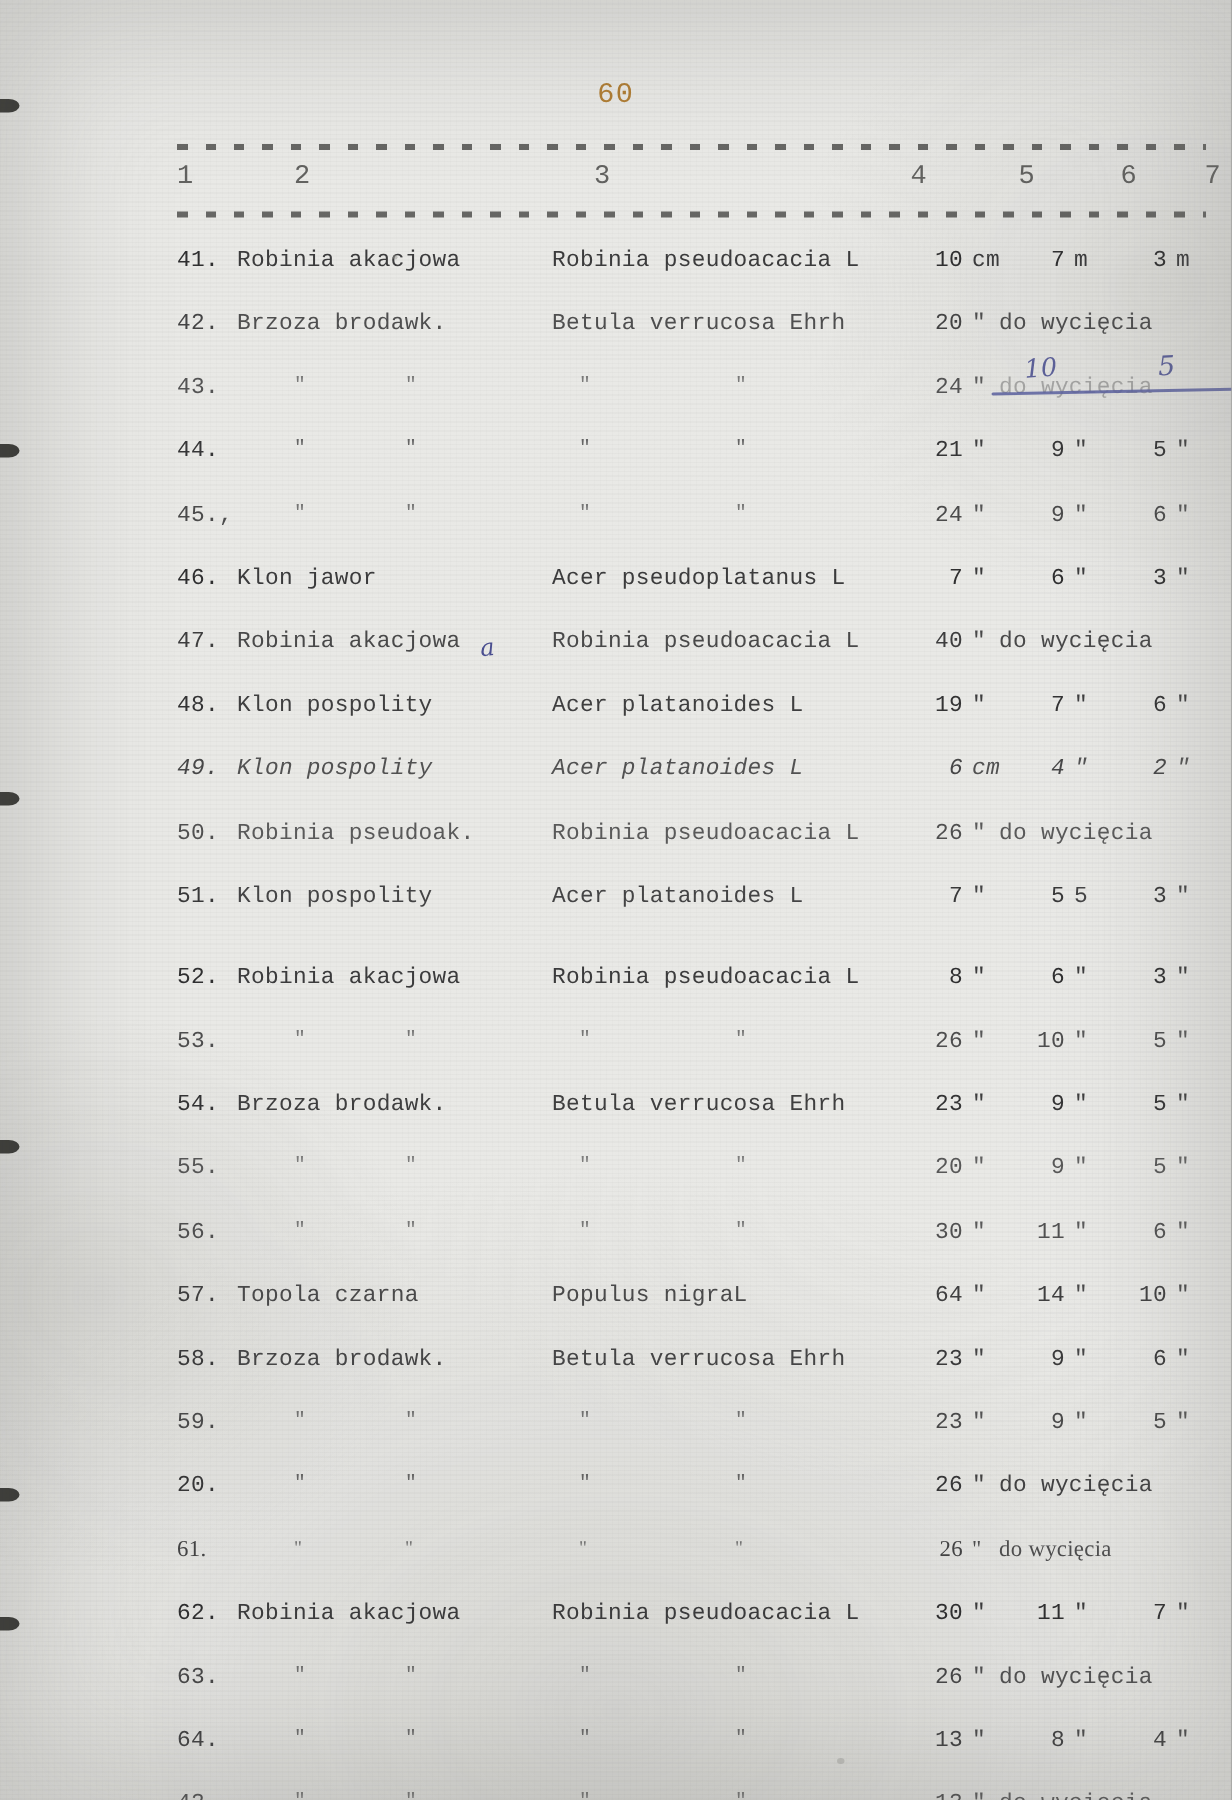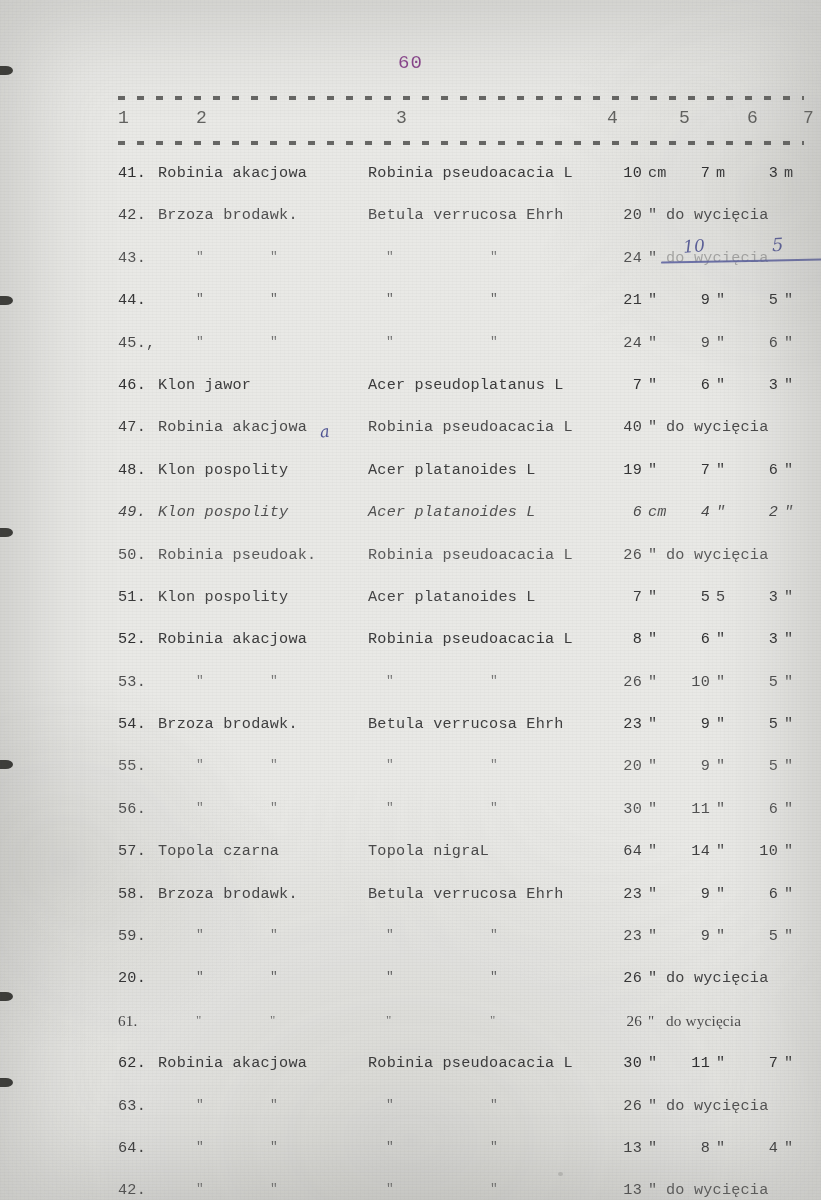--- a/index.html
+++ b/index.html
@@ -63,21 +63,21 @@
 
   
   .page-number {
     position: absolute;
     top: 52px;
     left: 0;
     width: 821px;
     text-align: center;
     font-size: 19px;
     letter-spacing: 1px;
-    color: #701a75;
+    color: #a16207;
     opacity: 0.80;
   }
 
   
   .table-block {
     position: absolute;
     left: 118px;
     top: 92px;
     width: 686px;
   }
@@ -234,26 +234,26 @@
         <div class="row" style="opacity: 0.883;"><span class="cell c-num bold">42.</span><span class="cell c-pol">Brzoza brodawk.</span><span class="cell c-lat">Betula verrucosa Ehrh</span><span class="cell c-v4 bold">20</span><span class="cell c-u4">"</span><span class="cell c-note">do wycięcia</span></div>
         <div class="row" style="opacity: 0.7975;"><span class="cell c-num bold">43.</span><span class="cell ditto d1">"</span><span class="cell ditto d2">"</span><span class="cell ditto d3">"</span><span class="cell ditto d4">"</span><span class="cell c-v4 bold">24</span><span class="cell c-u4">"</span><span class="cell c-note struck">do wycięcia</span><div class="strike-line"></div><span class="hand ann-10">10</span><span class="hand ann-5">5</span></div>
         <div class="row" style="opacity: 0.955;"><span class="cell c-num bold">44.</span><span class="cell ditto d1">"</span><span class="cell ditto d2">"</span><span class="cell ditto d3">"</span><span class="cell ditto d4">"</span><span class="cell c-v4 bold">21</span><span class="cell c-u4">"</span><span class="cell c-v5 bold">9</span><span class="cell c-u5">"</span><span class="cell c-v6 bold">5</span><span class="cell c-u6">"</span></div>
         <div class="row" style="opacity: 0.847;"><span class="cell c-num bold">45.,</span><span class="cell ditto d1">"</span><span class="cell ditto d2">"</span><span class="cell ditto d3">"</span><span class="cell ditto d4">"</span><span class="cell c-v4 bold">24</span><span class="cell c-u4">"</span><span class="cell c-v5 bold">9</span><span class="cell c-u5">"</span><span class="cell c-v6 bold">6</span><span class="cell c-u6">"</span></div>
         <div class="row" style="opacity: 1;"><span class="cell c-num bold">46.</span><span class="cell c-pol">Klon jawor</span><span class="cell c-lat">Acer pseudoplatanus L</span><span class="cell c-v4 bold">7</span><span class="cell c-u4">"</span><span class="cell c-v5 bold">6</span><span class="cell c-u5">"</span><span class="cell c-v6 bold">3</span><span class="cell c-u6">"</span></div>
         <div class="row" style="opacity: 0.919;"><span class="cell c-num bold">47.</span><span class="cell c-pol">Robinia akacjowa</span><span class="cell c-lat">Robinia pseudoacacia L</span><span class="cell c-v4 bold">40</span><span class="cell c-u4">"</span><span class="cell c-note">do wycięcia</span><span class="hand ann-a">a</span></div>
         <div class="row" style="opacity: 0.9775;"><span class="cell c-num bold">48.</span><span class="cell c-pol">Klon pospolity</span><span class="cell c-lat">Acer platanoides L</span><span class="cell c-v4 bold">19</span><span class="cell c-u4">"</span><span class="cell c-v5 bold">7</span><span class="cell c-u5">"</span><span class="cell c-v6 bold">6</span><span class="cell c-u6">"</span></div>
         <div class="row" style="opacity: 0.865; font-style: italic;"><span class="cell c-num bold">49.</span><span class="cell c-pol">Klon pospolity</span><span class="cell c-lat">Acer platanoides L</span><span class="cell c-v4 bold">6</span><span class="cell c-u4">cm</span><span class="cell c-v5 bold">4</span><span class="cell c-u5">"</span><span class="cell c-v6 bold">2</span><span class="cell c-u6">"</span></div>
         <div class="row" style="opacity: 0.82;"><span class="cell c-num bold">50.</span><span class="cell c-pol">Robinia pseudoak.</span><span class="cell c-lat">Robinia pseudoacacia L</span><span class="cell c-v4 bold">26</span><span class="cell c-u4">"</span><span class="cell c-note">do wycięcia</span></div>
         <div class="row" style="opacity: 0.946;"><span class="cell c-num bold">51.</span><span class="cell c-pol">Klon pospolity</span><span class="cell c-lat">Acer platanoides L</span><span class="cell c-v4 bold">7</span><span class="cell c-u4">"</span><span class="cell c-v5 bold">5</span><span class="cell c-u5">5</span><span class="cell c-v6 bold">3</span><span class="cell c-u6">"</span></div>
-        <div class="row" style="opacity: 1;"><span class="cell c-num bold">52.</span><span class="cell c-pol">Robinia akacjowa</span><span class="cell c-lat">Robinia pseudoacacia L</span><span class="cell c-v4 bold">8</span><span class="cell c-u4">"</span><span class="cell c-v5 bold">6</span><span class="cell c-u5">"</span><span class="cell c-v6 bold">3</span><span class="cell c-u6">"</span></div>
+        <div class="row" style="opacity: 1; margin-top: 12px;"><span class="cell c-num bold">52.</span><span class="cell c-pol">Robinia akacjowa</span><span class="cell c-lat">Robinia pseudoacacia L</span><span class="cell c-v4 bold">8</span><span class="cell c-u4">"</span><span class="cell c-v5 bold">6</span><span class="cell c-u5">"</span><span class="cell c-v6 bold">3</span><span class="cell c-u6">"</span></div>
         <div class="row" style="opacity: 0.829;"><span class="cell c-num bold">53.</span><span class="cell ditto d1">"</span><span class="cell ditto d2">"</span><span class="cell ditto d3">"</span><span class="cell ditto d4">"</span><span class="cell c-v4 bold">26</span><span class="cell c-u4">"</span><span class="cell c-v5 bold">10</span><span class="cell c-u5">"</span><span class="cell c-v6 bold">5</span><span class="cell c-u6">"</span></div>
         <div class="row" style="opacity: 0.9775;"><span class="cell c-num bold">54.</span><span class="cell c-pol">Brzoza brodawk.</span><span class="cell c-lat">Betula verrucosa Ehrh</span><span class="cell c-v4 bold">23</span><span class="cell c-u4">"</span><span class="cell c-v5 bold">9</span><span class="cell c-u5">"</span><span class="cell c-v6 bold">5</span><span class="cell c-u6">"</span></div>
         <div class="row" style="opacity: 0.775;"><span class="cell c-num bold">55.</span><span class="cell ditto d1">"</span><span class="cell ditto d2">"</span><span class="cell ditto d3">"</span><span class="cell ditto d4">"</span><span class="cell c-v4 bold">20</span><span class="cell c-u4">"</span><span class="cell c-v5 bold">9</span><span class="cell c-u5">"</span><span class="cell c-v6 bold">5</span><span class="cell c-u6">"</span></div>
         <div class="row" style="opacity: 0.811;"><span class="cell c-num bold">56.</span><span class="cell ditto d1">"</span><span class="cell ditto d2">"</span><span class="cell ditto d3">"</span><span class="cell ditto d4">"</span><span class="cell c-v4 bold">30</span><span class="cell c-u4">"</span><span class="cell c-v5 bold">11</span><span class="cell c-u5">"</span><span class="cell c-v6 bold">6</span><span class="cell c-u6">"</span></div>
-        <div class="row" style="opacity: 0.91;"><span class="cell c-num bold">57.</span><span class="cell c-pol">Topola czarna</span><span class="cell c-lat">Topola nigraL</span><span class="cell c-v4 bold">64</span><span class="cell c-u4">"</span><span class="cell c-v5 bold">14</span><span class="cell c-u5">"</span><span class="cell c-v6 bold">10</span><span class="cell c-u6">"</span></div>
+        <div class="row" style="opacity: 0.91;"><span class="cell c-num bold">57.</span><span class="cell c-pol">Topola czarna</span><span class="cell c-lat">Populus nigraL</span><span class="cell c-v4 bold">64</span><span class="cell c-u4">"</span><span class="cell c-v5 bold">14</span><span class="cell c-u5">"</span><span class="cell c-v6 bold">10</span><span class="cell c-u6">"</span></div>
         <div class="row" style="opacity: 0.937;"><span class="cell c-num bold">58.</span><span class="cell c-pol">Brzoza brodawk.</span><span class="cell c-lat">Betula verrucosa Ehrh</span><span class="cell c-v4 bold">23</span><span class="cell c-u4">"</span><span class="cell c-v5 bold">9</span><span class="cell c-u5">"</span><span class="cell c-v6 bold">6</span><span class="cell c-u6">"</span></div>
         <div class="row" style="opacity: 0.847;"><span class="cell c-num bold">59.</span><span class="cell ditto d1">"</span><span class="cell ditto d2">"</span><span class="cell ditto d3">"</span><span class="cell ditto d4">"</span><span class="cell c-v4 bold">23</span><span class="cell c-u4">"</span><span class="cell c-v5 bold">9</span><span class="cell c-u5">"</span><span class="cell c-v6 bold">5</span><span class="cell c-u6">"</span></div>
         <div class="row" style="opacity: 0.955;"><span class="cell c-num bold">20.</span><span class="cell ditto d1">"</span><span class="cell ditto d2">"</span><span class="cell ditto d3">"</span><span class="cell ditto d4">"</span><span class="cell c-v4 bold">26</span><span class="cell c-u4">"</span><span class="cell c-note">do wycięcia</span></div>
         <div class="row" style="opacity: 0.883; font-family: Liberation Serif, serif;"><span class="cell c-num bold">61.</span><span class="cell ditto d1">"</span><span class="cell ditto d2">"</span><span class="cell ditto d3">"</span><span class="cell ditto d4">"</span><span class="cell c-v4 bold">26</span><span class="cell c-u4">"</span><span class="cell c-note">do wycięcia</span></div>
         <div class="row" style="opacity: 1;"><span class="cell c-num bold">62.</span><span class="cell c-pol">Robinia akacjowa</span><span class="cell c-lat">Robinia pseudoacacia L</span><span class="cell c-v4 bold">30</span><span class="cell c-u4">"</span><span class="cell c-v5 bold">11</span><span class="cell c-u5">"</span><span class="cell c-v6 bold">7</span><span class="cell c-u6">"</span></div>
         <div class="row" style="opacity: 0.865;"><span class="cell c-num bold">63.</span><span class="cell ditto d1">"</span><span class="cell ditto d2">"</span><span class="cell ditto d3">"</span><span class="cell ditto d4">"</span><span class="cell c-v4 bold">26</span><span class="cell c-u4">"</span><span class="cell c-note">do wycięcia</span></div>
         <div class="row" style="opacity: 0.91;"><span class="cell c-num bold">64.</span><span class="cell ditto d1">"</span><span class="cell ditto d2">"</span><span class="cell ditto d3">"</span><span class="cell ditto d4">"</span><span class="cell c-v4 bold">13</span><span class="cell c-u4">"</span><span class="cell c-v5 bold">8</span><span class="cell c-u5">"</span><span class="cell c-v6 bold">4</span><span class="cell c-u6">"</span></div>
         <div class="row" style="opacity: 0.829;"><span class="cell c-num bold">42.</span><span class="cell ditto d1">"</span><span class="cell ditto d2">"</span><span class="cell ditto d3">"</span><span class="cell ditto d4">"</span><span class="cell c-v4 bold">13</span><span class="cell c-u4">"</span><span class="cell c-note">do wycięcia</span></div>
       </div>
   </div>

